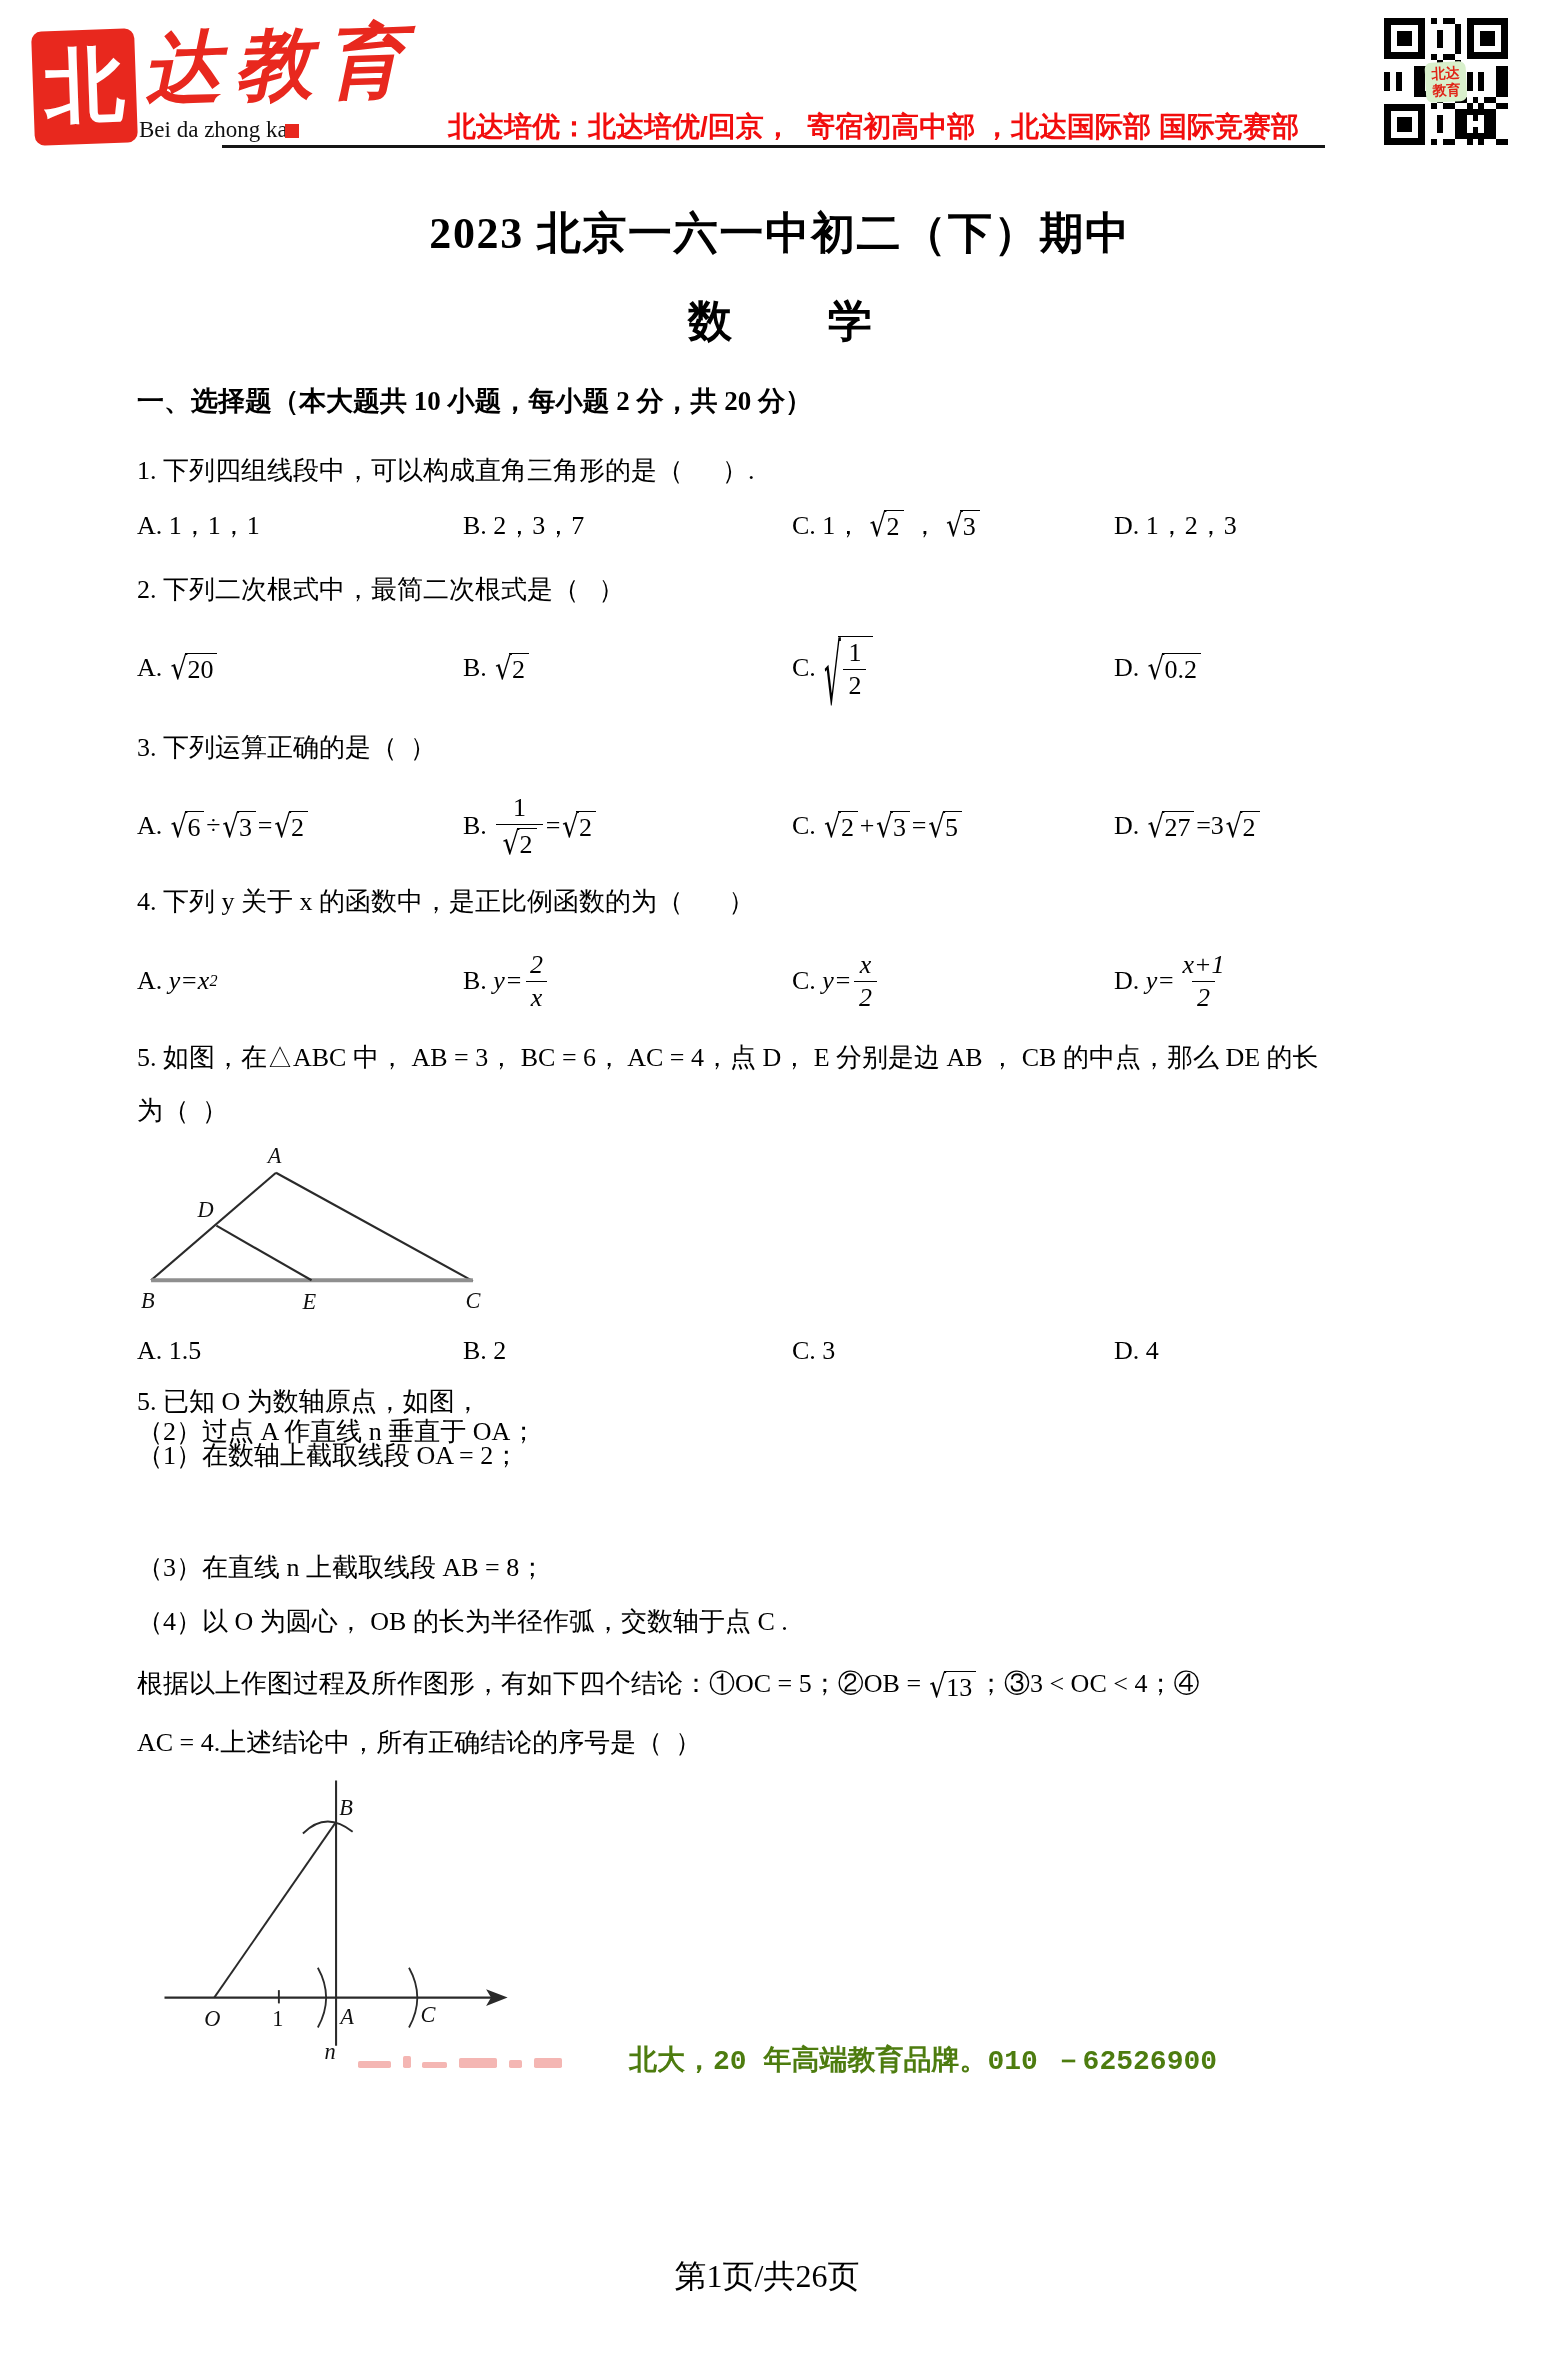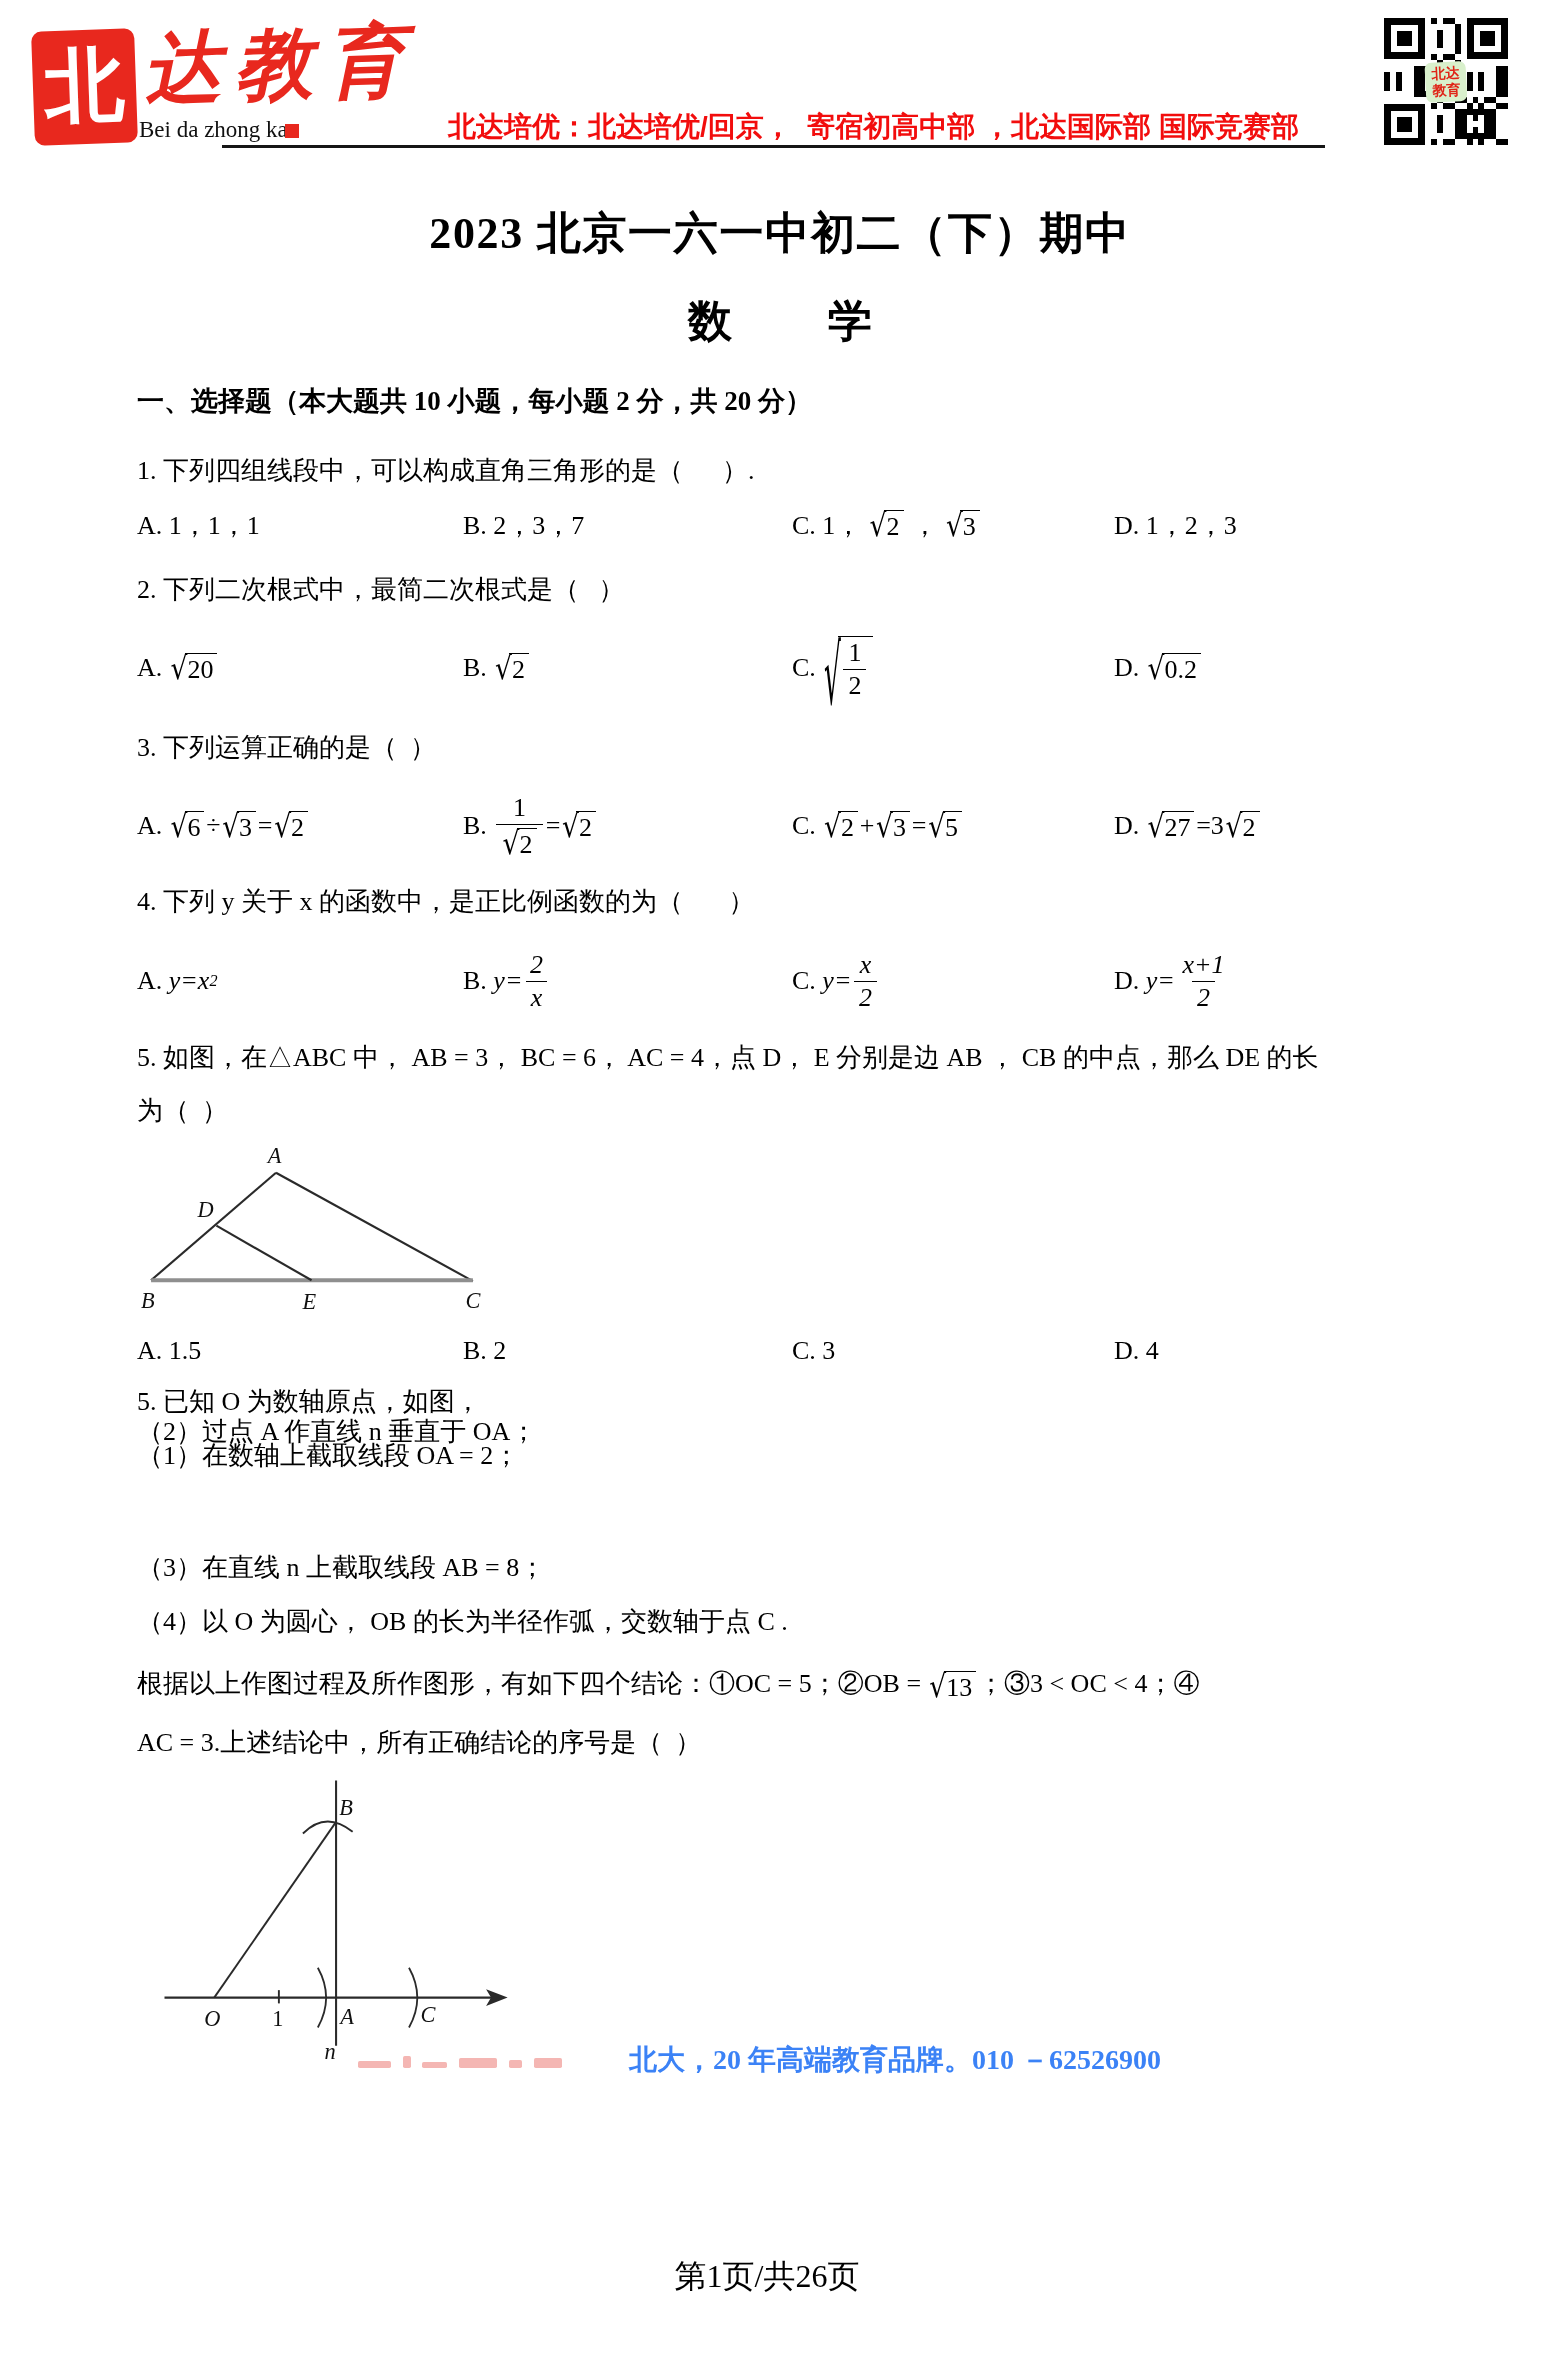--- a/index.html
+++ b/index.html
@@ -62,22 +62,22 @@
   .sup{font-size:0.62em;vertical-align:7.5px;}
 
   
   .fig{position:absolute;}
   .fig svg text{font-family:"Liberation Serif",serif;font-style:italic;font-size:27px;fill:#111;}
   .fig svg text.up{font-style:normal;}
 
   
   .promo-faded{left:358px;top:2056px;display:inline-flex;align-items:flex-end;gap:11.6px;opacity:.35;}
   .promo-faded i{display:block;background:#e03228;border-radius:1.7px;}
-  .promo{left:629px;top:2041px;font-size:28px;font-weight:bold;color:#3b82f6;
-        font-family:Liberation Serif, serif;white-space:pre;}
+  .promo{left:629px;top:2041px;font-size:28px;font-weight:bold;color:#4d7c0f;
+        font-family:Liberation Mono, monospace;white-space:pre;}
   .footer{left:124px;top:2255px;width:1286px;text-align:center;font-size:32px;}
 </style>
 </head>
 <body>
 
 <div class="page">
 
   <div class="abs seal">
     <span>北</span>
   </div>
@@ -329,21 +329,21 @@
 
   <div class="qt" style="top:1384px">5. 已知 O 为数轴原点，如图，</div>
   <div class="qt" style="top:1438px">（1）在数轴上截取线段 OA = 2；</div>
   <div class="qt" style="top:1414px">（2）过点 A 作直线 n 垂直于 OA；</div>
   <div class="qt" style="top:1550px">（3）在直线 n 上截取线段 AB = 8；</div>
   <div class="qt" style="top:1604px">（4）以 O 为圆心， OB 的长为半径作弧，交数轴于点 C .</div>
   <div class="qt" style="top:1666px"><span>根据以上作图过程及所作图形，有如下四个结论：①OC = 5；②OB = </span><span class="sqrt">
         <span class="sg">√</span>
         <span class="inner">13</span>
       </span><span>；③3 &lt; OC &lt; 4；④</span></div>
-  <div class="qt" style="top:1725px">AC = 3.上述结论中，所有正确结论的序号是（  ）</div>
+  <div class="qt" style="top:1725px">AC = 4.上述结论中，所有正确结论的序号是（  ）</div>
 
   <div class="fig" style="left:133px;top:1777px">
     <svg width="431" height="292" viewBox="0 0 520 352" style="font-size:31.5px">
       <line x1="38" y1="266" x2="446" y2="266" stroke="#2a2a2a" stroke-width="2.5"></line>
       <polygon points="452,266 426,256 432,266 426,276" fill="#2a2a2a"></polygon>
       <line x1="245" y1="4" x2="245" y2="324" stroke="#2a2a2a" stroke-width="2.5"></line>
       <line x1="98" y1="266" x2="245" y2="54" stroke="#2a2a2a" stroke-width="2.3"></line>
       <line x1="176" y1="257" x2="176" y2="273" stroke="#2a2a2a" stroke-width="2.3"></line>
       <path d="M205,68 Q233,40 265,66" fill="none" stroke="#2a2a2a" stroke-width="2.2"></path>
       <path d="M223,230 Q243,266 223,302" fill="none" stroke="#2a2a2a" stroke-width="2.2"></path>

